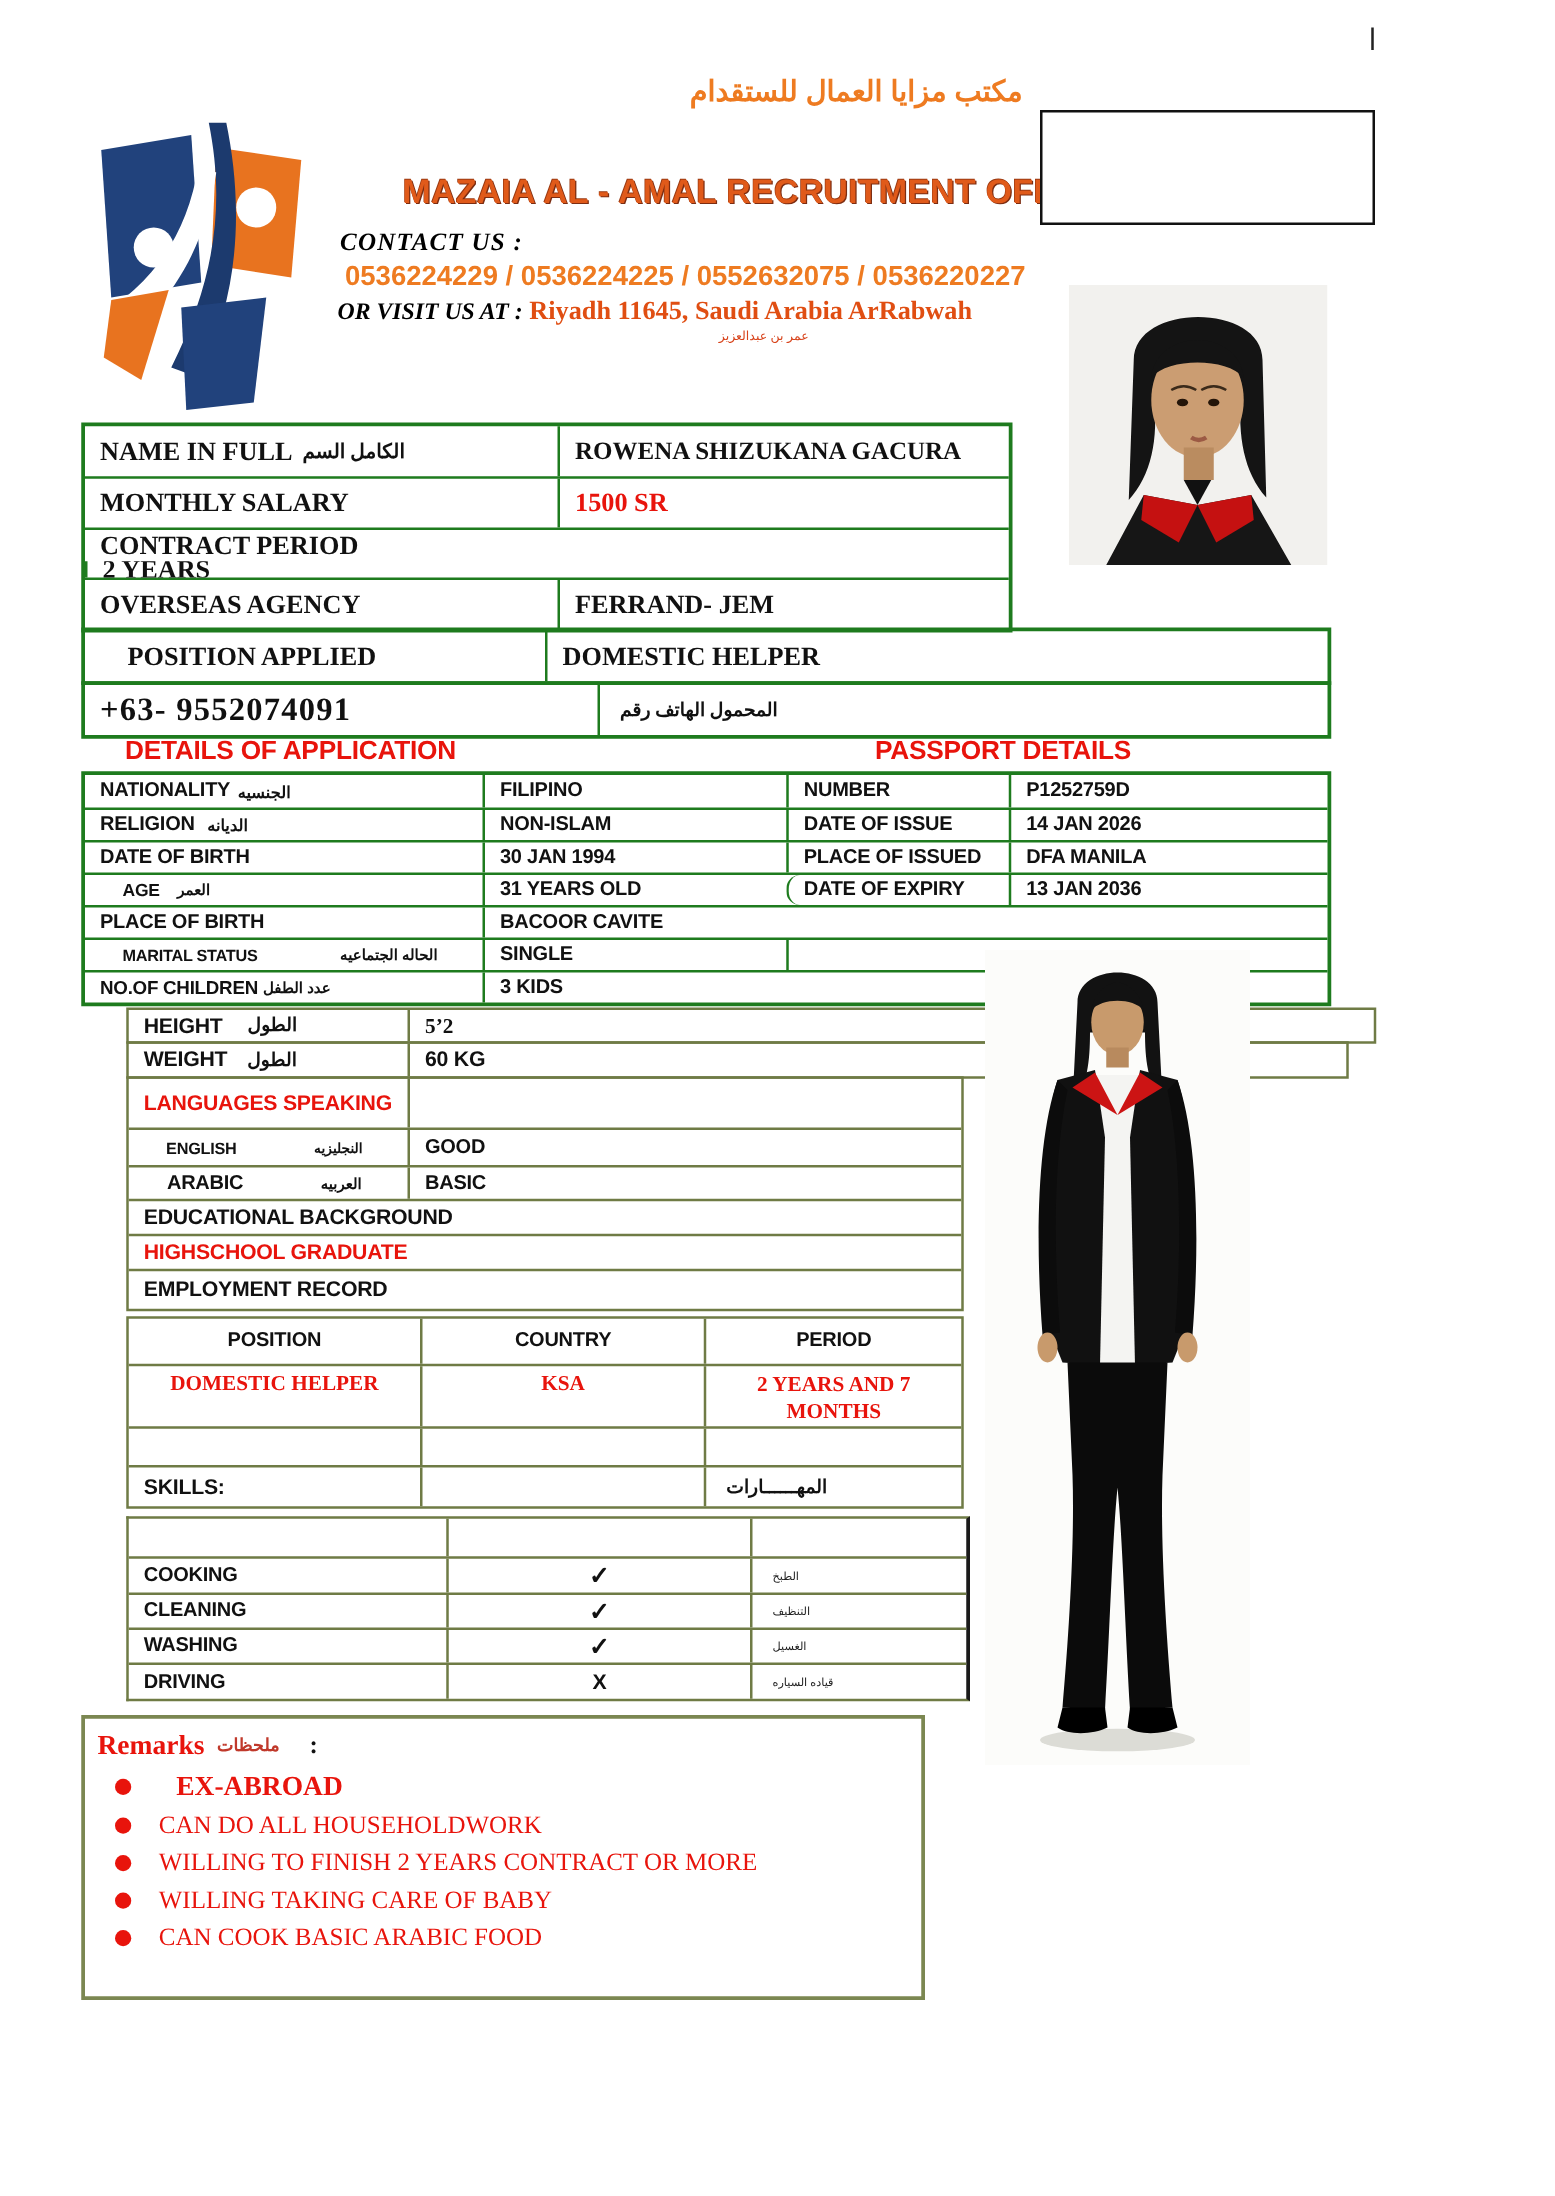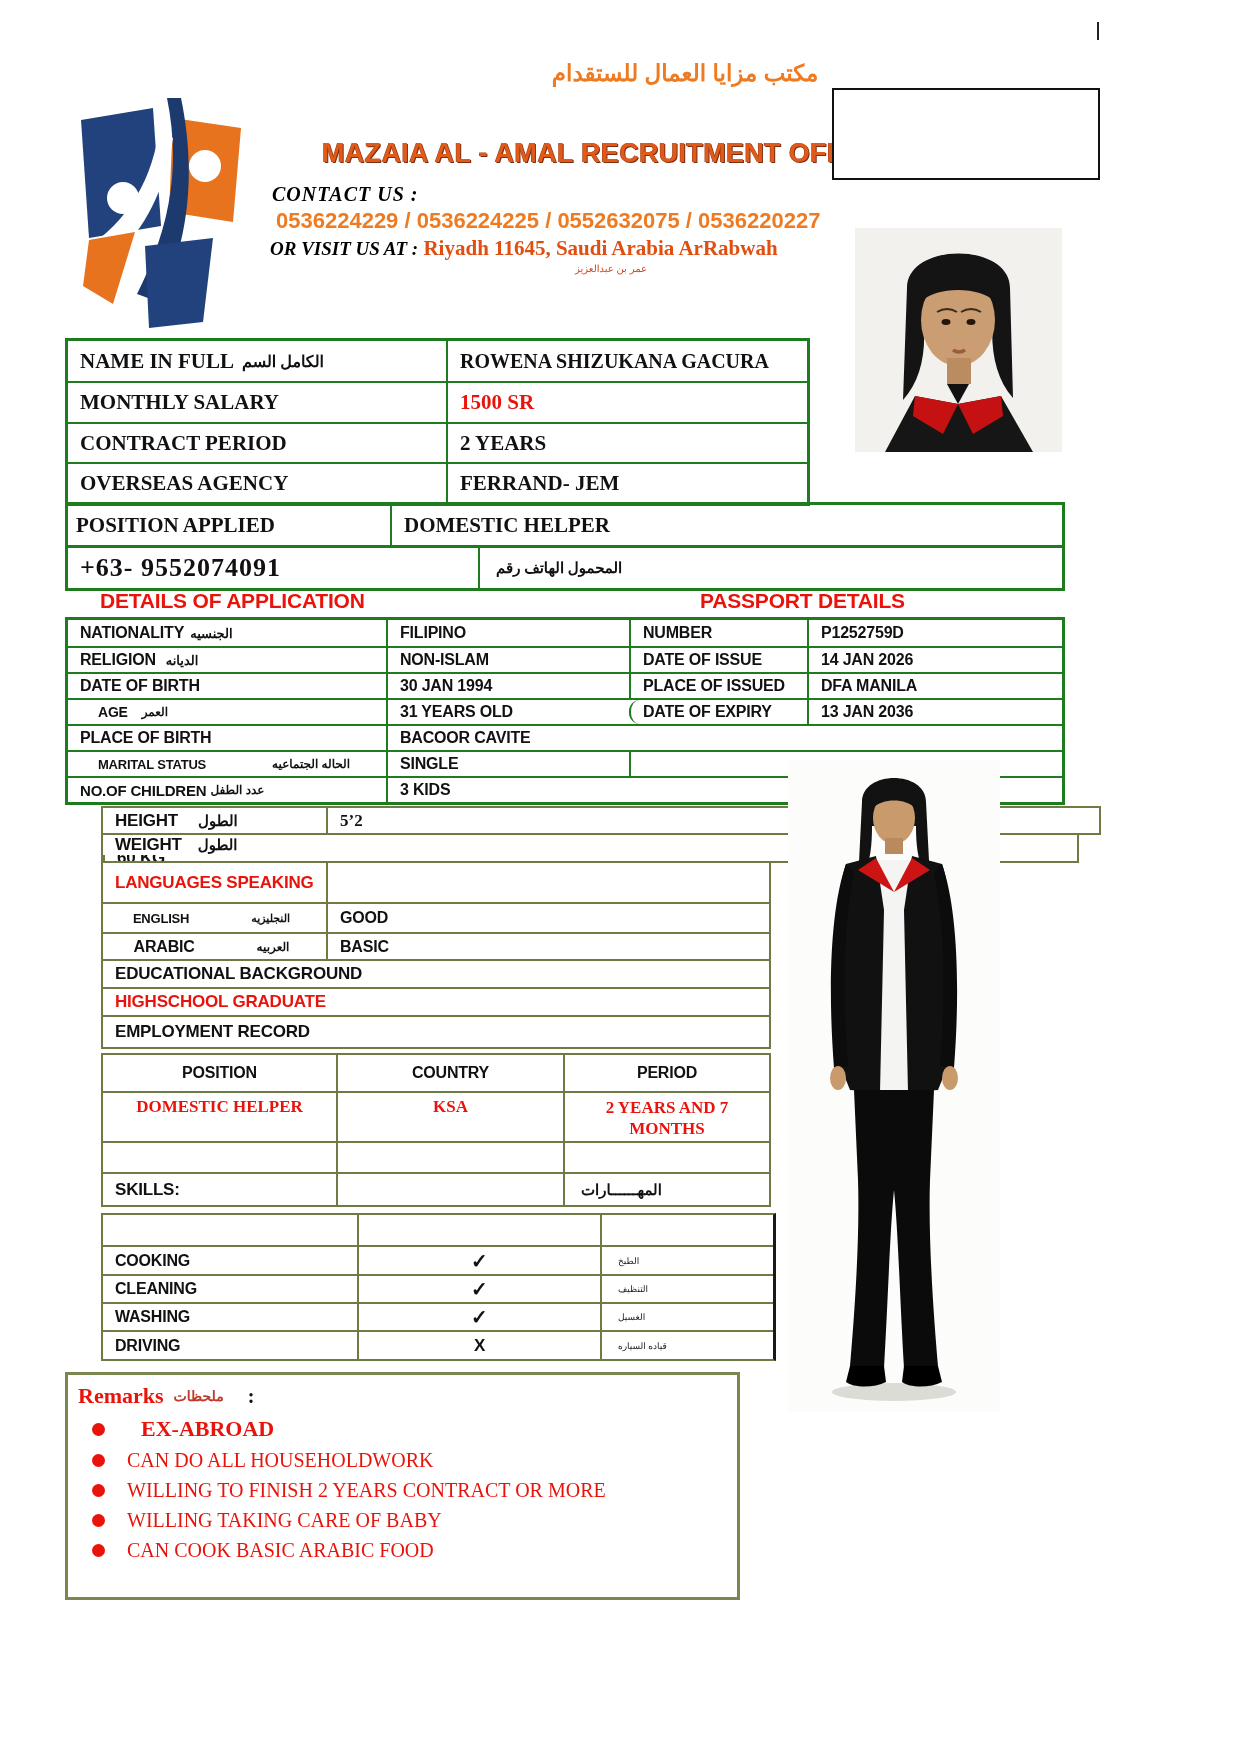--- a/index.html
+++ b/index.html
@@ -99,33 +99,33 @@
       <div class="cell serifb" style="width:378px;font-size:21px;">
         <span>NAME IN FULL</span>
         <span class="ar serifb" style="font-size:16px;margin-left:8px;">الكامل السم</span>
       </div>
       <div class="cell serifb" style="flex:1;font-size:20px;">ROWENA SHIZUKANA GACURA</div>
     </div>
     <div class="row" style="height:41px;">
       <div class="cell serifb" style="width:378px;font-size:21px;">MONTHLY SALARY</div>
       <div class="cell serifb redtx" style="flex:1;font-size:21px;">1500 SR</div>
     </div>
-    <div class="row" style="height:40px;">
+    <div class="row" style="height:40px;flex-direction:column;">
       <div class="cell serifb" style="width:378px;font-size:21px;">CONTRACT  PERIOD</div>
       <div class="cell serifb" style="flex:1;font-size:21px;">2 YEARS</div>
     </div>
     <div class="row" style="height:41px;">
       <div class="cell serifb" style="width:378px;font-size:21px;">OVERSEAS AGENCY</div>
       <div class="cell serifb" style="flex:1;font-size:21px;">FERRAND- JEM</div>
     </div>
   </div>
 
   <div class="tbl g" style="left:65px;top:502px;width:1000px;">
     <div class="row" style="height:40px;">
-      <div class="cell serifb" style="width:322px;font-size:21px;padding-left:8px;">POSITION APPLIED</div>
+      <div class="cell serifb" style="width:368px;font-size:21px;padding-left:34px;">POSITION APPLIED</div>
       <div class="cell serifb" style="flex:1;font-size:21px;">DOMESTIC HELPER</div>
     </div>
   </div>
 
   <div class="tbl g" style="left:65px;top:545px;width:1000px;">
     <div class="row" style="height:40px;">
       <div class="cell serifb" style="width:410px;font-size:26px;letter-spacing:1px;">+63- 9552074091</div>
       <div class="cell rightal serifb" style="flex:1;font-size:15px;direction:rtl;">المحمول الهاتف رقم</div>
     </div>
   </div>
@@ -198,21 +198,21 @@
   <div class="tbl o" style="left:65px;top:806px;width:1000px;">
     <div class="row" style="height:25px;">
       <div class="cell sansb" style="width:223px;font-size:17px;">
         <span>HEIGHT</span>
         <span class="ar serifb" style="margin-left:20px;font-size:15px;">الطول</span>
       </div>
       <div class="cell serifb" style="flex:1;font-size:17px;">5’2</div>
     </div>
   </div>
   <div class="tbl o" style="left:65px;top:833px;width:978px;">
-    <div class="row" style="height:26px;flex-direction:column;">
+    <div class="row" style="height:26px;">
       <div class="cell sansb" style="width:223px;font-size:17px;">
         <span>WEIGHT</span>
         <span class="ar serifb" style="margin-left:16px;font-size:15px;">الطول</span>
       </div>
       <div class="cell sansb" style="flex:1;font-size:17px;">60 KG</div>
     </div>
   </div>
 
   <div class="tbl o" style="left:65px;top:861px;width:670px;">
     <div class="row" style="height:39px;">

